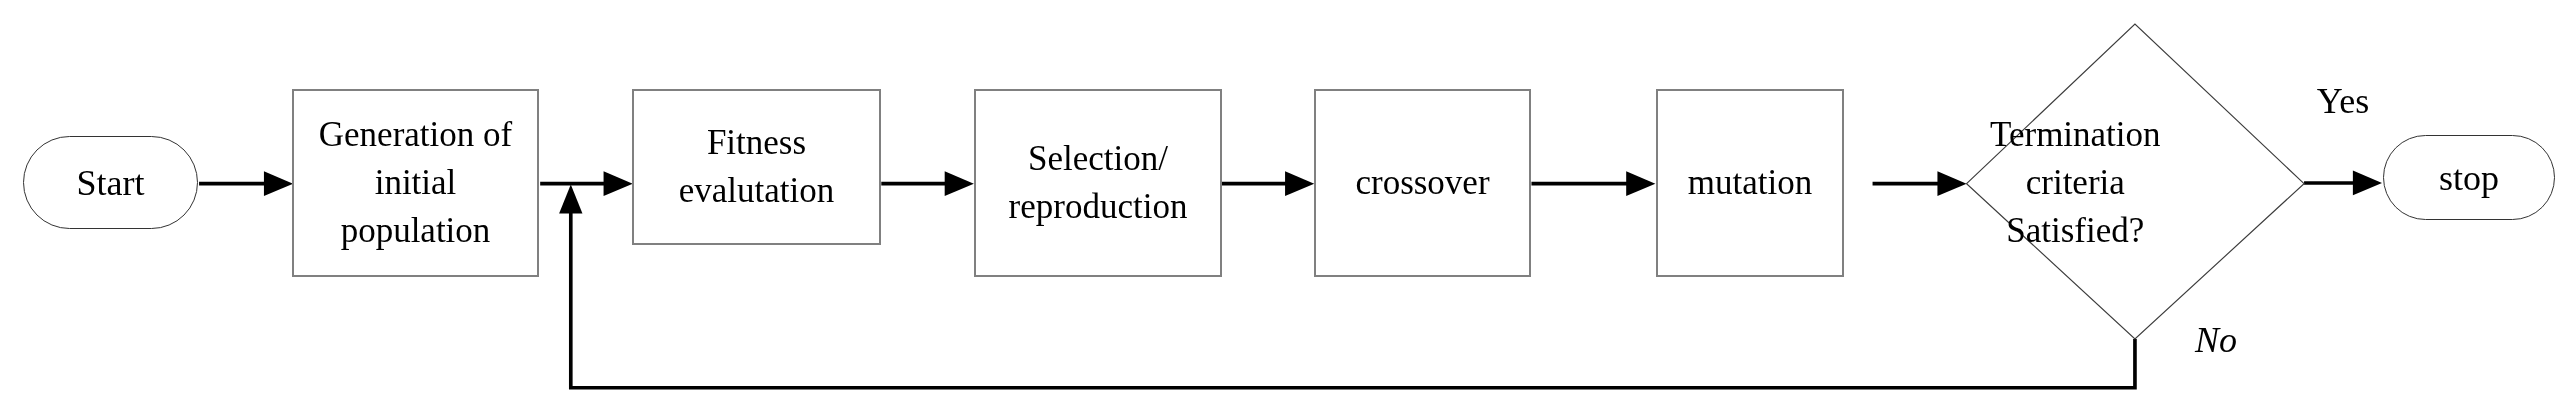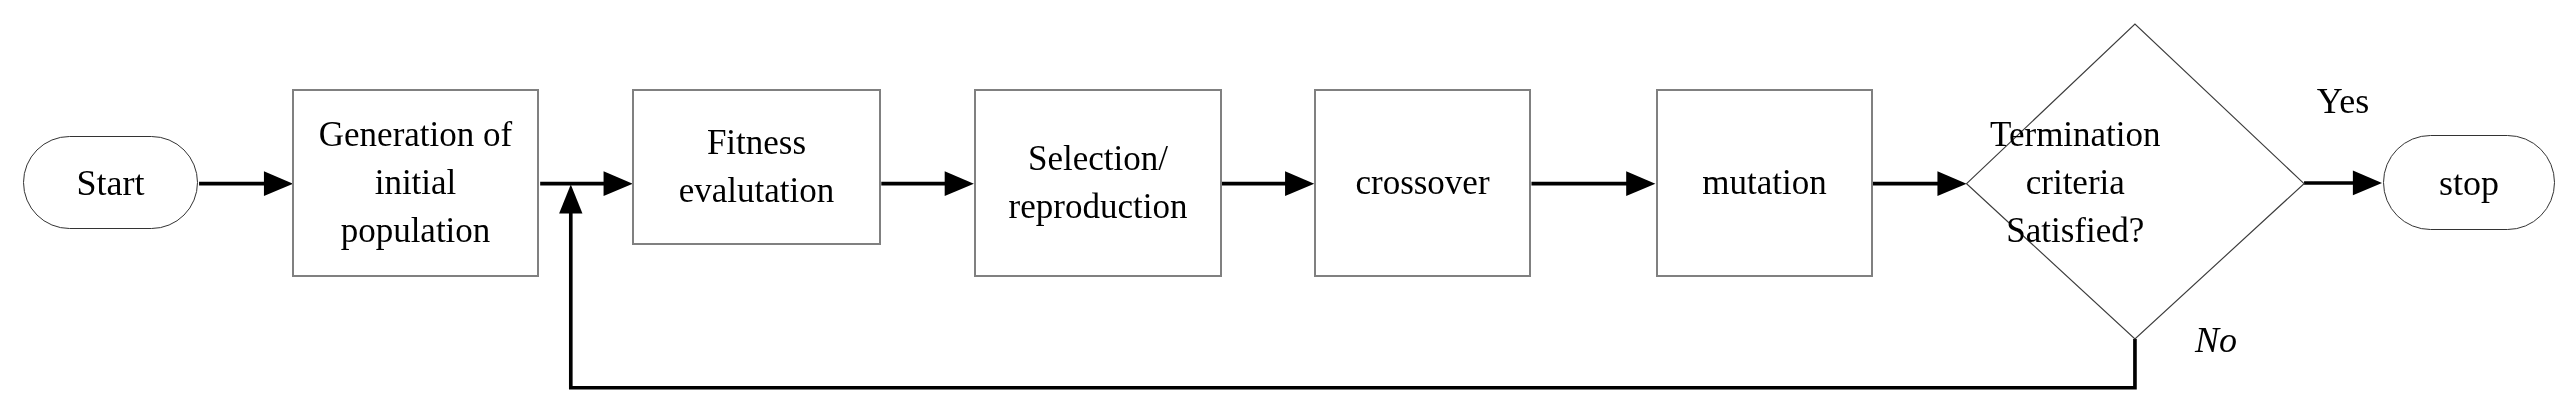--- a/index.html
+++ b/index.html
@@ -47,23 +47,23 @@
     position:absolute;z-index:2;
     display:flex;align-items:center;justify-content:center;
     font-size:36px;
   }
   
   .n-start     {left:23px;  top:136px; width:175px; height:93px;}
   .n-generation{left:292px; top:89px; width:247px; height:188px;}
   .n-fitness   {left:632px; top:89px; width:249px; height:156px;}
   .n-selection {left:974px;top:89px; width:248px; height:188px;justify-content:center;}
   .n-crossover {left:1314px;top:89px; width:217px; height:188px;}
-  .n-mutation  {left:1656px;top:89px; width:217px; height:188px;}
+  .n-mutation  {left:1656px;top:89px; width:188px; height:188px;}
   .n-termination{left:1990px;top:111px;width:292px; height:144px;}
-  .n-stop      {left:2383px;top:135px; width:172px; height:95px;}
+  .n-stop      {left:2383px;top:135px; width:172px; height:85px;}
   .l-yes       {left:2303px;top:75px; width:80px; height:51px;align-items:center;}
   .l-no        {left:2176px;top:314px; width:80px; height:51px;font-style:italic;}
 </style>
 </head>
 <body>
 
 <div class="stage">
 
   <svg class="connectors" viewBox="0 0 3532 568" xmlns="http://www.w3.org/2000/svg">
     <g>

